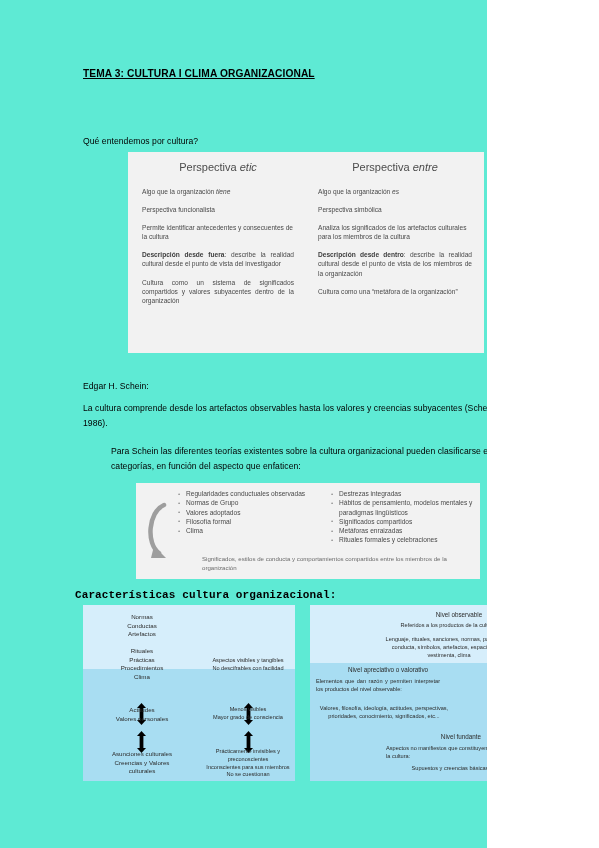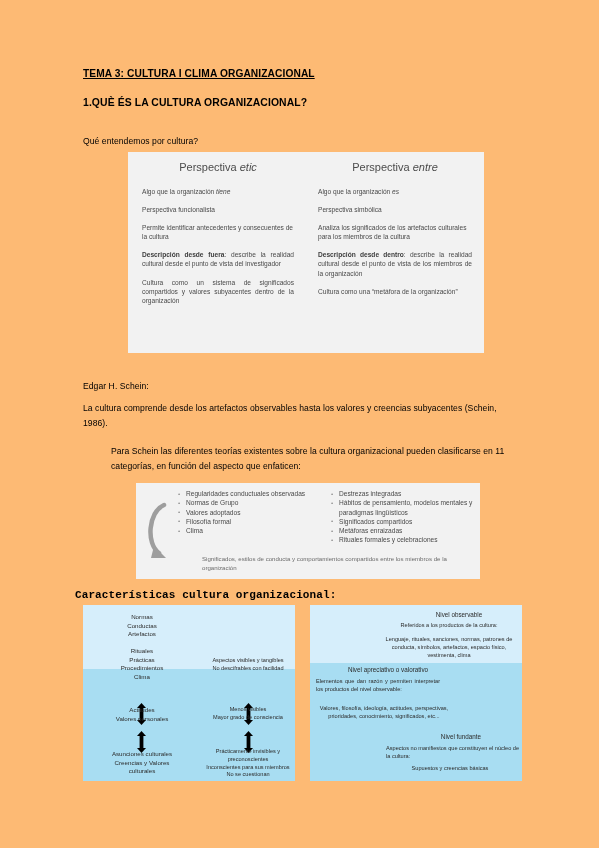--- a/index.html
+++ b/index.html
@@ -6,23 +6,23 @@
     margin: 0;
     padding: 0;
     background: #ffffff;
   }
   body {
     font-family: "Liberation Sans", sans-serif;
     color: #000000;
   }
   #page {
     position: relative;
-    width: 599px;
+    width: 487px;
     height: 848px;
-    background: #fdba74;
+    background: #5eead4;
     overflow: hidden;
   }
 
   
   .doc-title {
     position: absolute;
     left: 83px;
     top: 68px;
     font-size: 10.2px;
     font-weight: bold;
@@ -226,21 +226,20 @@
   }
   .lv-center { text-align: center; }
   .lv-just { text-align: justify; }
 </style>
 </head>
 <body>
 
 <div id="page">
 
   <div class="doc-title">TEMA 3: CULTURA I CLIMA ORGANIZACIONAL</div>
-  <div class="heading1">1.QUÈ ÉS LA CULTURA ORGANIZACIONAL?</div>
   <div class="para" style="left:83px; top:134px;">Qué entendemos por cultura?</div>
 
   <div id="etic-emic-table">
     <div class="cols">
       <div class="col left">
         <div class="pers-head">
           <span>Perspectiva </span><i>etic</i>
         </div>
         <div class="cell r1">Algo que la organización <i>tiene</i></div>
         <div class="cell">Perspectiva funcionalista</div>

